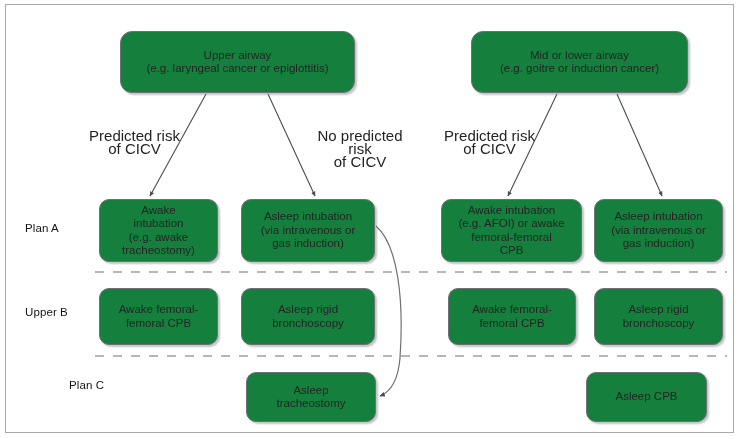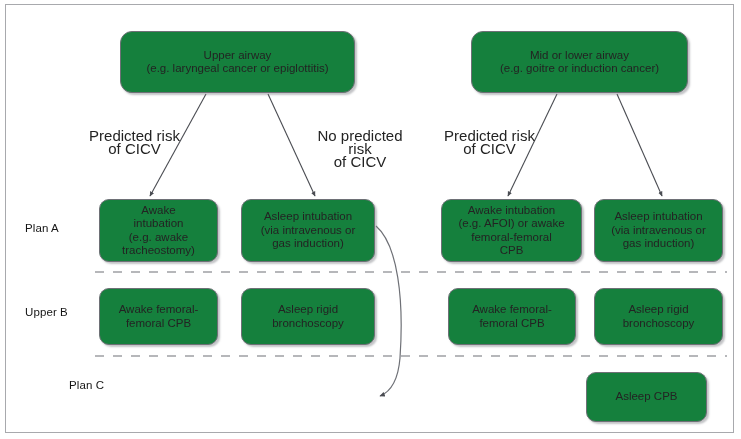--- a/index.html
+++ b/index.html
@@ -133,16 +133,18 @@
 
   <div class="node" style="left:241px; top:288px; width:134px; height:57px;">Asleep rigid
 bronchoscopy</div>
 
   <div class="node" style="left:448px; top:288px; width:128px; height:57px;">Awake femoral-
 femoral CPB</div>
 
   <div class="node" style="left:594px; top:288px; width:129px; height:57px;">Asleep rigid
 bronchoscopy</div>
 
+  <div class="node" style="left:246px; top:372px; width:130px; height:50px;">Asleep
+tracheostomy</div>
 
   <div class="node" style="left:586px; top:372px; width:121px; height:50px;">Asleep CPB</div>
 
 </div>
 
 </body></html>

